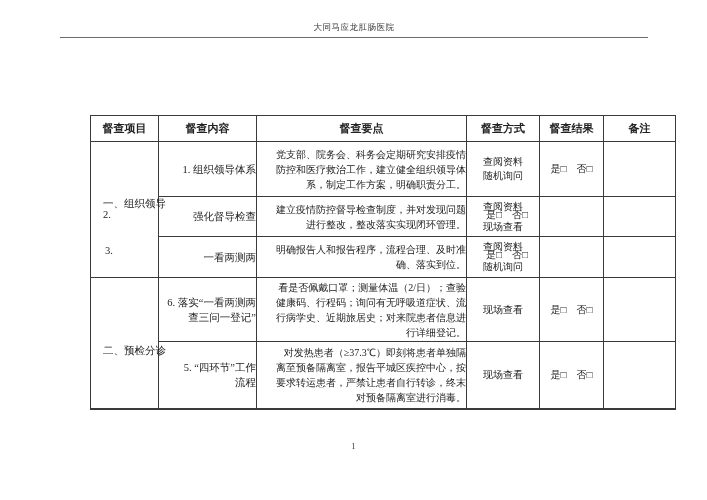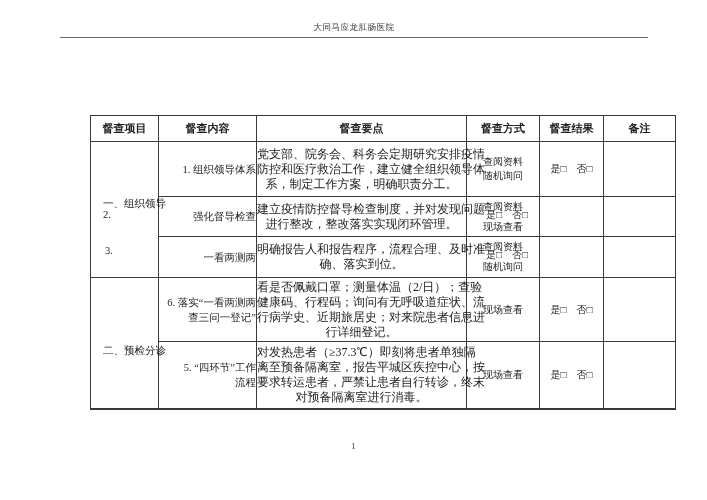--- a/index.html
+++ b/index.html
@@ -46,21 +46,21 @@
   }
   td.cell-project{position:relative;vertical-align:top;}
   .grp-label{position:absolute;left:12px;white-space:nowrap;font-size:10.5px;}
   .grp-n2{position:absolute;left:12px;font-size:10.5px;}
   .grp-n3{position:absolute;left:14px;font-size:10.5px;}
   td.cell-content{
     font-size:10.5px;text-align:right;vertical-align:middle;
     padding:0 6px;white-space:pre-line;line-height:15px;
   }
   td.cell-points{
-    font-size:12px;text-align:center;vertical-align:middle;
+    font-size:10px;text-align:right;vertical-align:middle;
     padding:0 7px;white-space:pre;line-height:15px;
   }
   td.cell-method{
     font-size:10px;text-align:center;vertical-align:middle;
     white-space:pre-line;line-height:14px;
   }
   td.cell-method-glitch{position:relative;font-size:10px;}
   .m-line1{position:absolute;top:3px;left:0;width:100%;text-align:center;}
   .m-overlap{position:absolute;top:11px;left:19px;white-space:nowrap;z-index:2;}
   .m-line2{position:absolute;top:23px;left:0;width:100%;text-align:center;}

